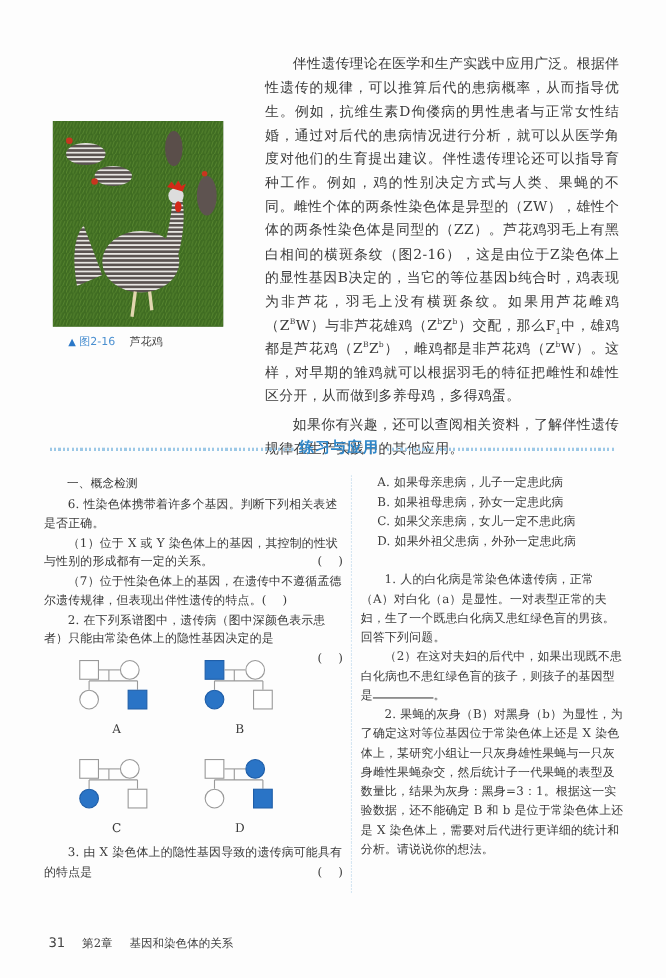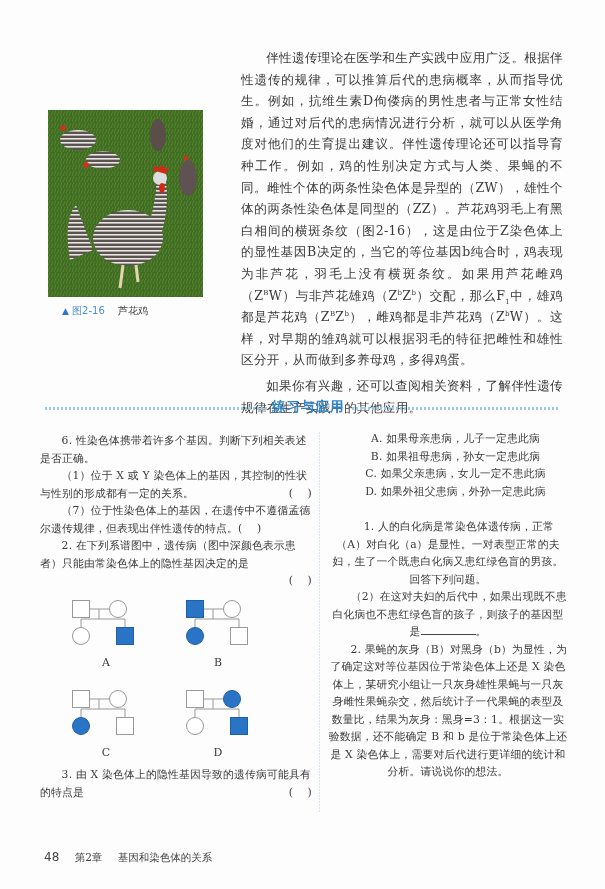--- a/index.html
+++ b/index.html
@@ -24,21 +24,21 @@
   .sec-title .label { position:absolute; left:272px; top:0; font-size:13.5px; font-weight:bold; color:#2f86c8;
     font-family:"DejaVu Sans","Liberation Sans",sans-serif; letter-spacing:1px; }
   .divider { left:319px; top:432px; width:1px; height:380px;
     background: repeating-linear-gradient(180deg, #d6e6f2 0 2px, transparent 2px 3px); }
   
   .col { font-size:10.8px; line-height:17.5px; letter-spacing:0.2px; }
   .col p { margin:0; }
   .col .ind { text-indent:2em; }
   .col .hdr { font-family:"DejaVu Sans","Liberation Sans",sans-serif; font-size:10.5px; padding-left:2em; color:#333; }
   .left-col { left:40px; top:432px; width:272px; }
-  .right-col { left:343px; top:430px; width:225px;text-align:center; }
+  .right-col { left:343px; top:430px; width:225px; }
   .opt { padding-left:0; }
   .paren { white-space:pre; }
   .blank { display:inline-block; width:55px; border-bottom:1px solid #444; height:11px; vertical-align:baseline; }
   
   .ped { position:absolute; }
   .ped svg { overflow:visible; }
   .ped-label { position:absolute; font-size:11px; width:20px; text-align:center; }
   .footer { left:44px; top:850px; font-size:10.5px; color:#444; font-family:"DejaVu Sans","Liberation Sans",sans-serif; }
   .footer .pg { font-size:12px; margin-right:12px; }
   .footer .ch { margin-right:12px; font-family:"DejaVu Serif","Liberation Serif",serif; }
@@ -91,20 +91,21 @@
 </div>
 
 <div class="abs sec-title">
   <div class="wave" style="left:45px;width:222px;"></div>
   <div class="label">练习与应用</div>
   <div class="wave" style="left:352px;width:208px;"></div>
 </div>
 <div class="abs divider"></div>
 
 <div class="abs col left-col">
+  <p class="hdr">一、概念检测</p>
   <p class="ind">6. 性染色体携带着许多个基因。判断下列相关表述是否正确。</p>
   <p class="ind"><span>（1）位于 X 或 Y 染色体上的基因，其控制的性状与性别的形成都有一定的关系。</span><span style="float:right" class="paren">(    )</span></p>
   <p class="ind"><span>（7）位于性染色体上的基因，在遗传中不遵循孟德尔遗传规律，但表现出伴性遗传的特点。</span><span class="paren">(    )</span></p>
   <p class="ind">2. 在下列系谱图中，遗传病（图中深颜色表示患者）只能由常染色体上的隐性基因决定的是</p>
   <p style="text-align:right"><span class="paren">(    )</span></p>
 </div>
 
 <div class="ped" style="left:72px;top:600px;">
   <svg width="110" height="45">
     <rect x="0.5" y="0.5" width="17" height="17" fill="#fff" stroke="#999"></rect>
@@ -171,16 +172,16 @@
   <p class="opt">B. 如果祖母患病，孙女一定患此病</p>
   <p class="opt">C. 如果父亲患病，女儿一定不患此病</p>
   <p class="opt">D. 如果外祖父患病，外孙一定患此病</p>
   <p style="height:18px"></p>
   <p class="ind" style="margin-left:-15px">1. 人的白化病是常染色体遗传病，正常（A）对白化（a）是显性。一对表型正常的夫妇，生了一个既患白化病又患红绿色盲的男孩。回答下列问题。</p>
   <p class="ind" style="margin-left:-15px"><span>（2）在这对夫妇的后代中，如果出现既不患白化病也不患红绿色盲的孩子，则孩子的基因型是</span><span class="blank"></span><span>。</span></p>
   <p class="ind" style="margin-left:-15px">2. 果蝇的灰身（B）对黑身（b）为显性，为了确定这对等位基因位于常染色体上还是 X 染色体上，某研究小组让一只灰身雄性果蝇与一只灰身雌性果蝇杂交，然后统计子一代果蝇的表型及数量比，结果为灰身：黑身=3：1。根据这一实验数据，还不能确定 B 和 b 是位于常染色体上还是 X 染色体上，需要对后代进行更详细的统计和分析。请说说你的想法。</p>
 </div>
 
 <div class="abs footer">
-  <span class="pg">48</span>
+  <span class="pg">31</span>
   <span class="ch">第2章</span>
   <span class="tt">基因和染色体的关系</span>
 </div>
 
 </body></html>

